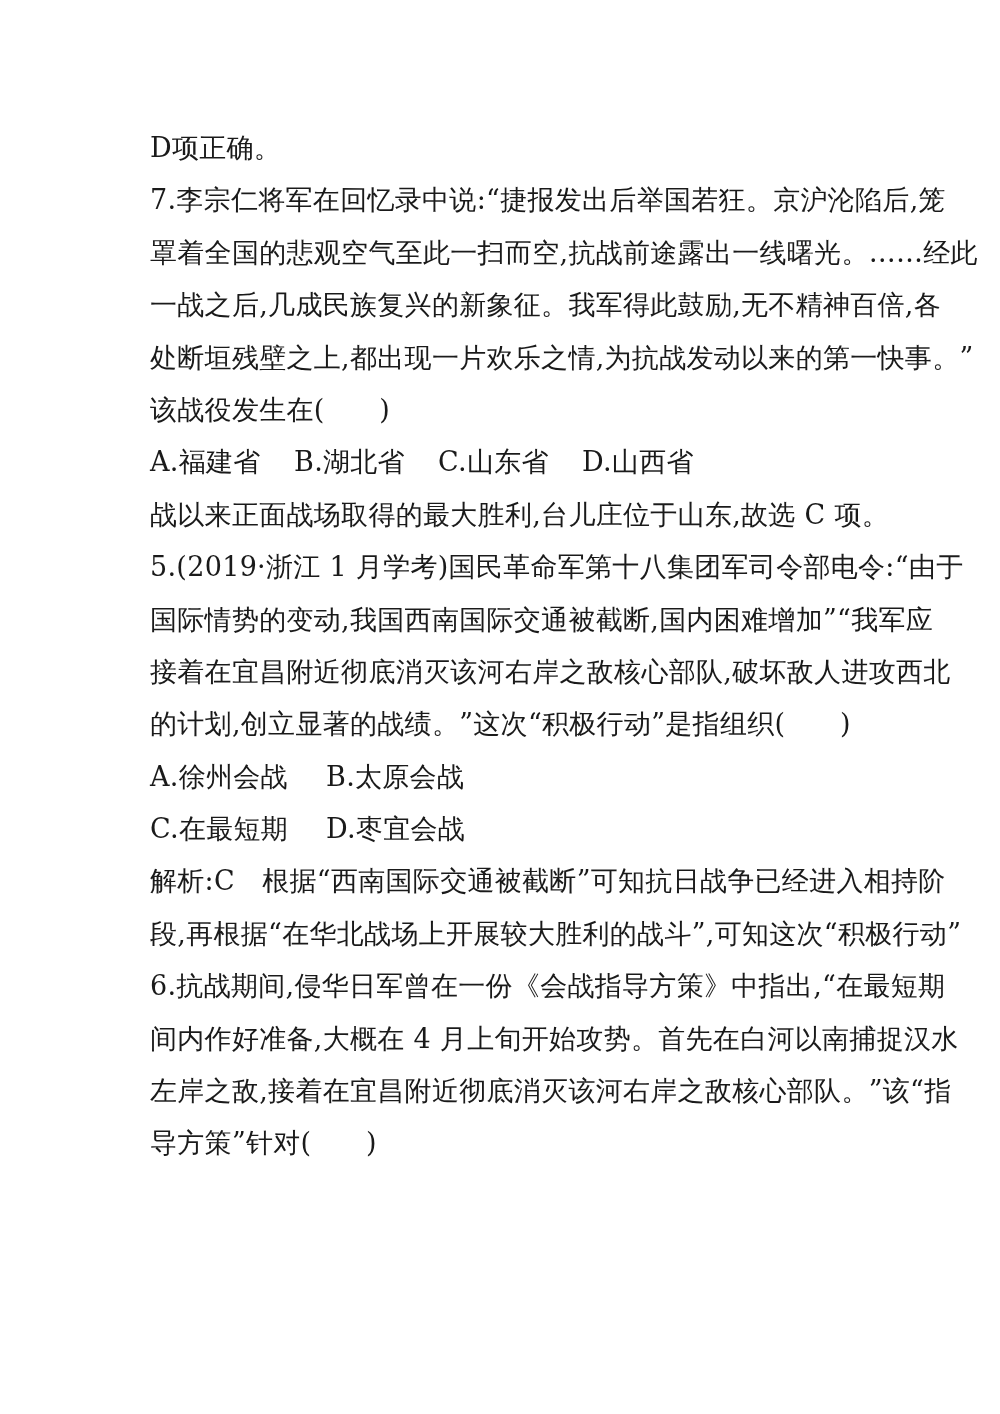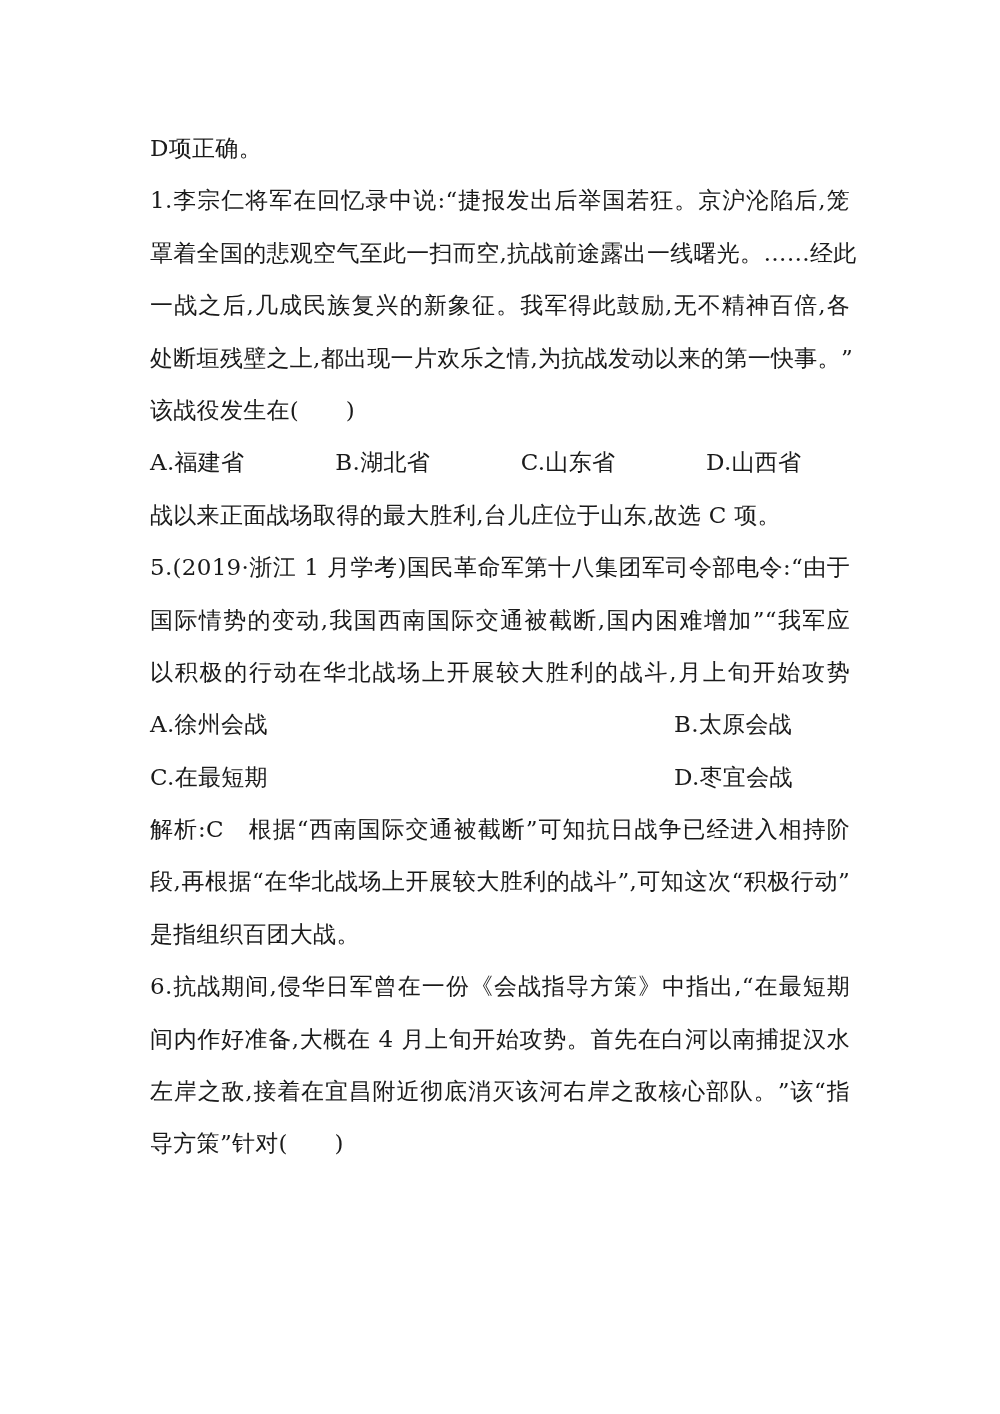--- a/index.html
+++ b/index.html
@@ -1,62 +1,62 @@
 <!DOCTYPE html>
 <html><head>
 <meta charset="utf-8">
 <style>
   html, body { margin: 0; padding: 0; background: #ffffff; }
   body { width: 1000px; height: 1414px; position: relative; overflow: hidden;
          font-family: "DejaVu Serif", "Liberation Serif", serif; color: #1a1a1a; }
   .page { position: absolute; left: 150px; top: 122px; width: 700px; }
-  .line { height: 52.4px; line-height: 52.4px; font-size: 23px; white-space: nowrap;
+  .line { height: 52.4px; line-height: 52.4px; font-size: 27px; white-space: nowrap;
           letter-spacing: 0.3px; text-align: justify; text-align-last: justify; }
   .line.last { text-align-last: left; }
-  .options { display: flex; justify-content: space-between; }
+  .options { display: flex; }
   .options span { display: inline-block; }
   .opt4 span { width: 144px; }
   .opt2 span { width: 176px; }
 </style>
 </head>
 <body>
 
 <div class="page">
   <div class="line last">D项正确。</div>
 
   <div>
-    <div class="line">1.李宗仁将军在回忆录中说:“捷报发出后举国若狂。京沪沦陷后,笼</div>
+    <div class="line">7.李宗仁将军在回忆录中说:“捷报发出后举国若狂。京沪沦陷后,笼</div>
     <div class="line">罩着全国的悲观空气至此一扫而空,抗战前途露出一线曙光。……经此</div>
     <div class="line">一战之后,几成民族复兴的新象征。我军得此鼓励,无不精神百倍,各</div>
     <div class="line">处断垣残壁之上,都出现一片欢乐之情,为抗战发动以来的第一快事。”</div>
     <div class="line last">该战役发生在(　　)</div>
     <div class="line last options opt4">
       <span>A.福建省</span>
       <span>B.湖北省</span>
       <span>C.山东省</span>
       <span>D.山西省</span>
     </div>
     <div class="line last">战以来正面战场取得的最大胜利,台儿庄位于山东,故选 C 项。</div>
   </div>
 
   <div>
     <div class="line">5.(2019·浙江 1 月学考)国民革命军第十八集团军司令部电令:“由于</div>
     <div class="line">国际情势的变动,我国西南国际交通被截断,国内困难增加”“我军应</div>
-    <div class="line">以积极的行动在华北战场上开展较大胜利的战斗,月上旬开始攻势</div>
+    <div class="line">接着在宜昌附近彻底消灭该河右岸之敌核心部队,破坏敌人进攻西北</div>
+    <div class="line last">的计划,创立显著的战绩。”这次“积极行动”是指组织(　　)</div>
     <div class="line last options opt2">
       <span>A.徐州会战</span>
       <span>B.太原会战</span>
     </div>
     <div class="line last options opt2">
       <span>C.在最短期</span>
       <span>D.枣宜会战</span>
     </div>
     <div class="line">解析:C　根据“西南国际交通被截断”可知抗日战争已经进入相持阶</div>
     <div class="line">段,再根据“在华北战场上开展较大胜利的战斗”,可知这次“积极行动”</div>
-    <div class="line last">是指组织百团大战。</div>
   </div>
 
   <div>
     <div class="line">6.抗战期间,侵华日军曾在一份《会战指导方策》中指出,“在最短期</div>
     <div class="line">间内作好准备,大概在 4 月上旬开始攻势。首先在白河以南捕捉汉水</div>
     <div class="line">左岸之敌,接着在宜昌附近彻底消灭该河右岸之敌核心部队。”该“指</div>
     <div class="line last">导方策”针对(　　)</div>
   </div>
 </div>
 

